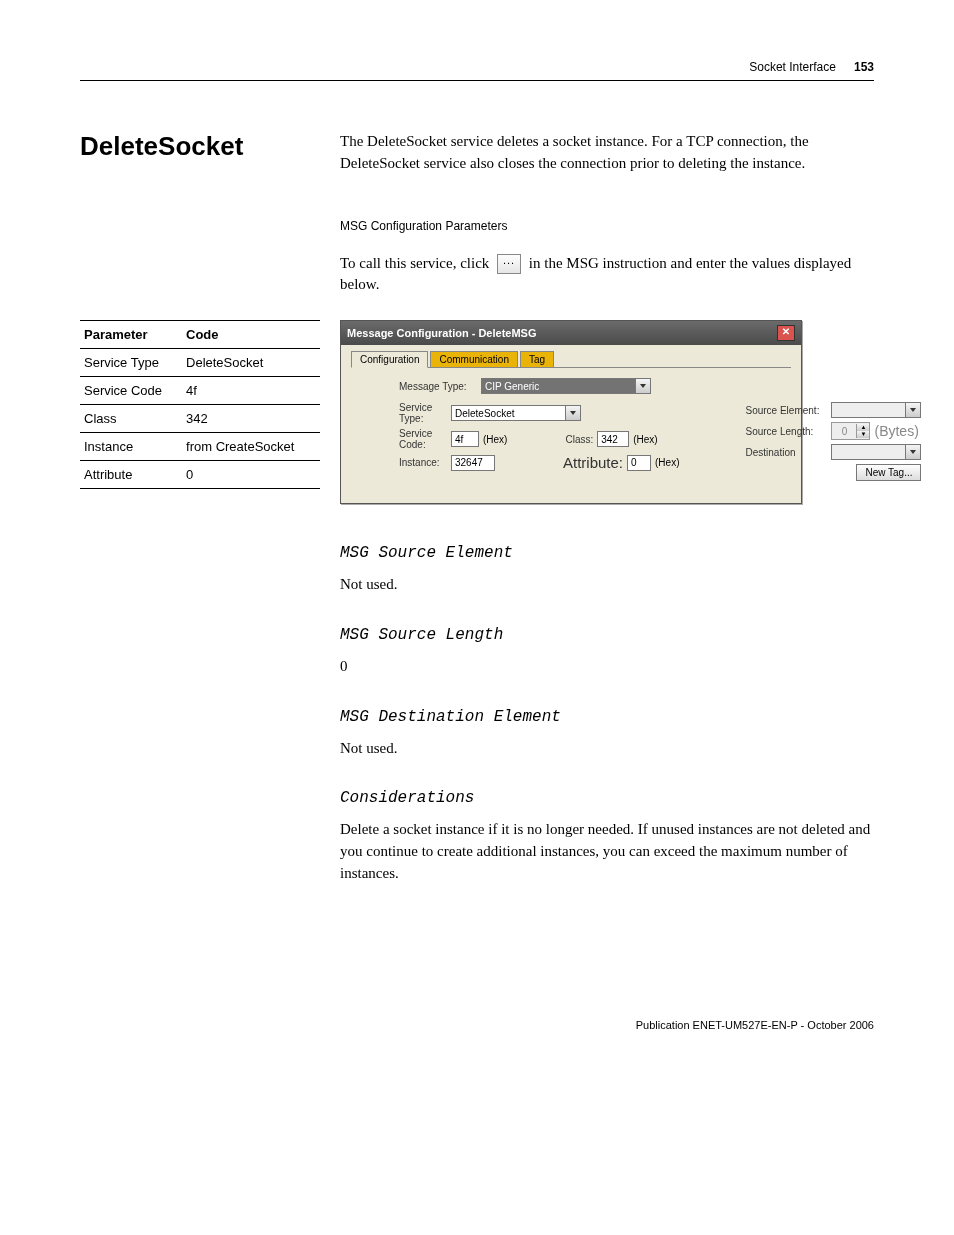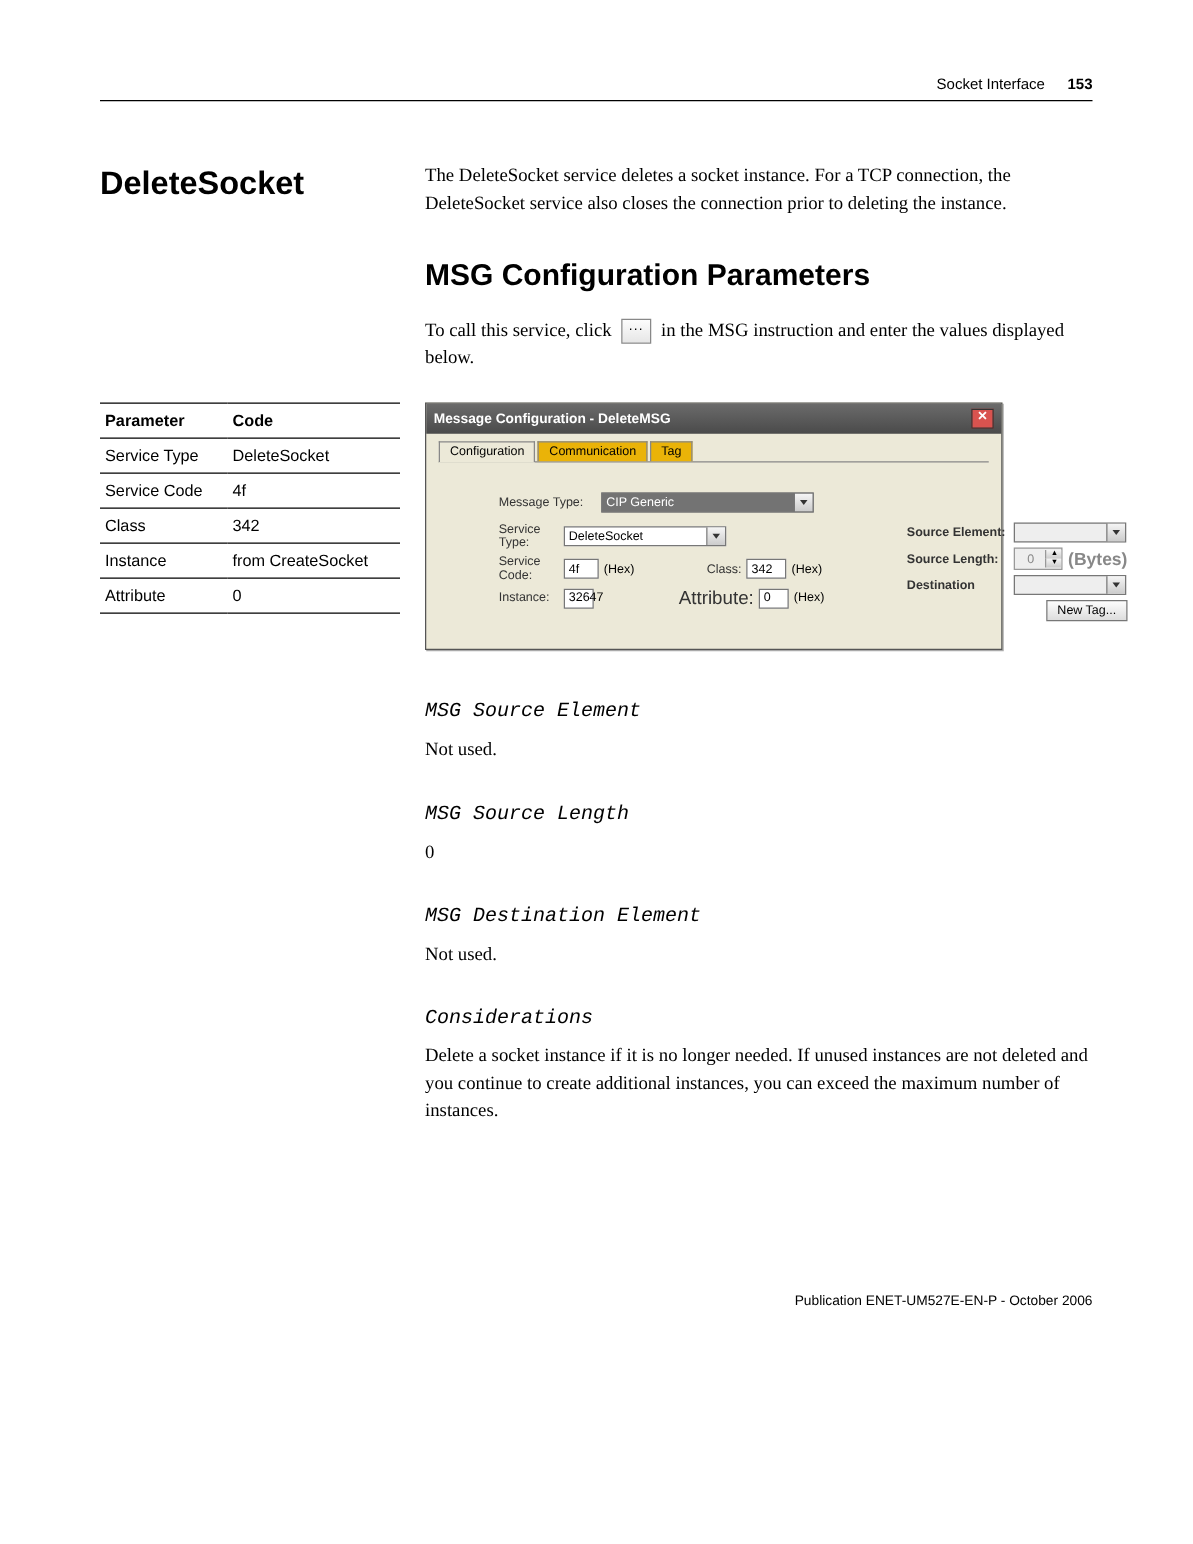--- a/index.html
+++ b/index.html
@@ -45,23 +45,23 @@
     flex: 1;
   }
   h1.section-title {
     font-family: Arial, Helvetica, sans-serif;
     font-weight: bold;
     font-size: 26px;
     margin: 0 0 10px 0;
   }
   h2.subsection {
     font-family: Arial, Helvetica, sans-serif;
-    font-weight: bold;
-    font-size: 24px;
-    margin: 32px 0 20px 0;
+    font-weight: normal;
+    font-size: 12px;
+    margin: 44px 0 20px 0;
   }
   p.body {
     font-size: 15px;
     line-height: 1.45;
     margin: 0 0 14px 0;
   }
   .inline-btn {
     display: inline-block;
     vertical-align: middle;
     width: 22px;
@@ -129,21 +129,21 @@
     text-align: center;
     line-height: 12px;
     font-family: Arial, sans-serif;
   }
   .dialog-body {
     padding: 6px 10px 18px 10px;
   }
   .tabs {
     display: flex;
     border-bottom: 1px solid #888;
-    margin-bottom: 24px;
+    margin-bottom: 10px;
   }
   .tab {
     border: 1px solid #888;
     border-bottom: none;
     padding: 2px 8px;
     margin-right: 2px;
     background: #eab308;
     font-size: 10px;
     position: relative;
   }
@@ -196,21 +196,21 @@
   .txt {
     border: 1px solid #777;
     background: #fff;
     height: 16px;
     padding: 0 3px;
     font-size: 10px;
     box-sizing: border-box;
     display:inline-flex;
     align-items:center;
   }
-  .disabled-lbl { color:#888;font-weight:bold; }
+  .disabled-lbl { color:#888; }
   .spin {
     display:inline-flex;
     border:1px solid #999;
     height:16px;
     background:#eee;
     align-items:center;
   }
   .spin .val { width:24px; text-align:center; font-size:10px; color:#888;}
   .spin .btns { display:flex; flex-direction:column; }
   .spin .b { width:12px; height:7px; border-left:1px solid #999; background:linear-gradient(#f5f5f5,#ccc); font-size:6px; line-height:6px; text-align:center;}
@@ -334,21 +334,21 @@
                 <label class="lbl-narrow" style="white-space:pre-line;">Service
 Code:</label>
                 <span class="txt" style="width:28px;">4f</span>
                 <span style="font-size:10px;">(Hex)</span>
                 <label style="margin-left:6px;font-size:10px;">Class:</label>
                 <span class="txt" style="width:32px;">342</span>
                 <span style="font-size:10px;">(Hex)</span>
               </div>
               <div class="form-row">
                 <label class="lbl-narrow">Instance:</label>
-                <span class="txt" style="width:24px;">32647</span>
+                <span class="txt" style="width:44px;">32647</span>
                 <label style="margin-left:16px;font-size:15px;">Attribute:</label>
                 <span class="txt" style="width:24px;">0</span>
                 <span style="font-size:10px;">(Hex)</span>
               </div>
             </div>
 
             <div class="col-b">
               <div class="form-row">
                 <label class="disabled-lbl" style="width:82px;font-size:10px;">Source Element:</label>
                 <span class="combo" style="width:90px;background:#eee;">

